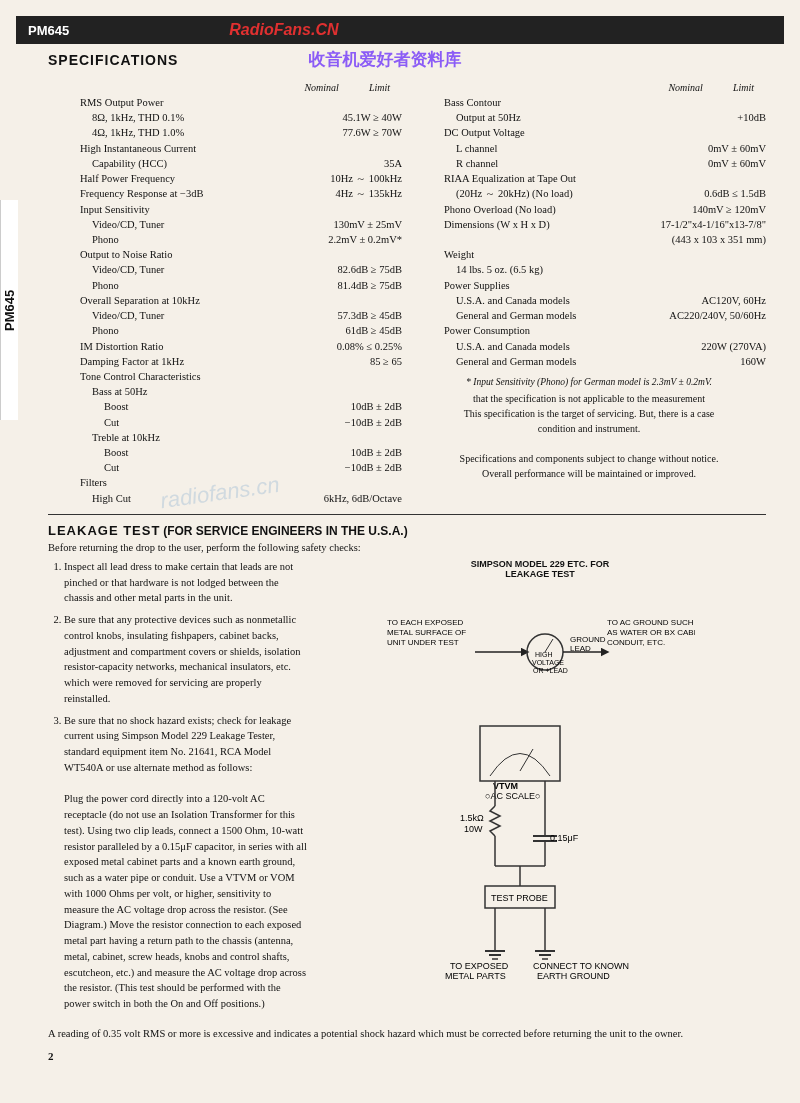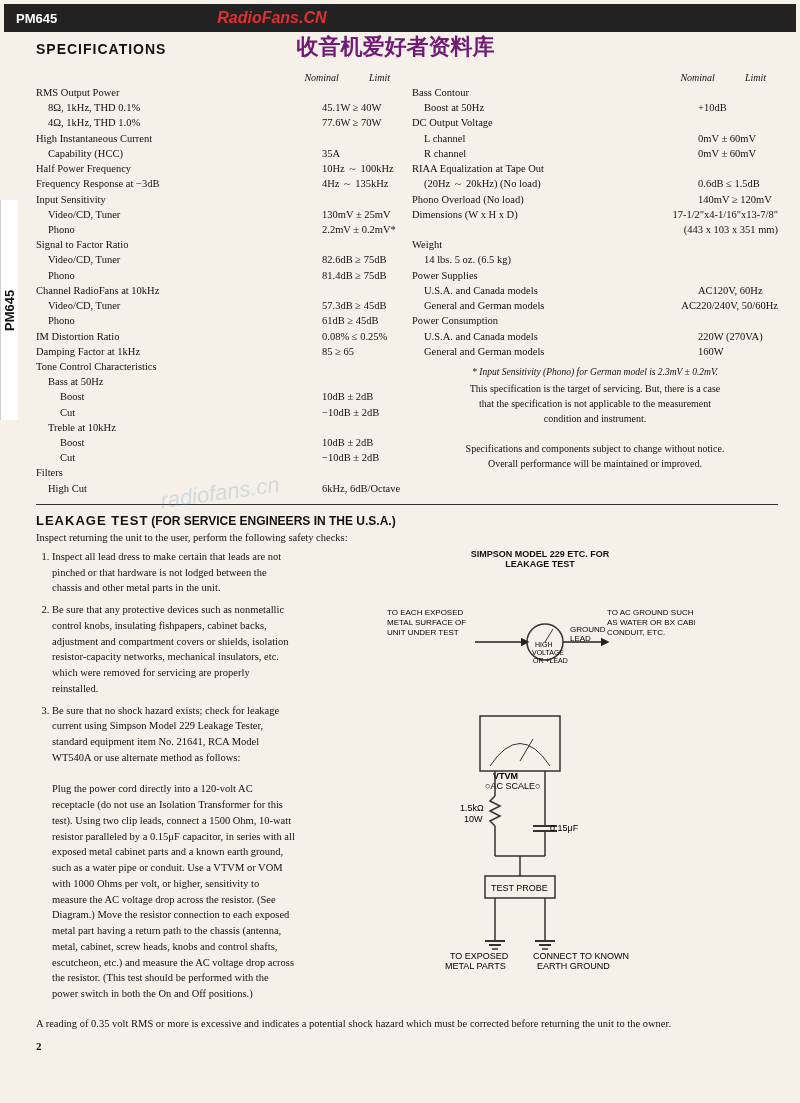--- a/index.html
+++ b/index.html
@@ -9,21 +9,21 @@
       background: #f5f0e8;
       font-family: 'Times New Roman', Times, serif;
       font-size: 11px;
       color: #111;
       position: relative;
     }
     .page-wrapper {
       width: 800px;
       min-height: 1103px;
       background: #f5f0e8;
-      padding: 4px;
+      padding: 16px;
       position: relative;
     }
     
     .header-bar {
       background: #222;
       width: 100%;
       height: 28px;
       display: flex;
       align-items: center;
       padding: 0 12px;
@@ -61,22 +61,22 @@
       color: #111;
       border-right: 1px solid #ccc;
     }
     
     .main-content {
       margin-left: 18px;
       padding: 8px 18px 8px 14px;
     }
     
     .chinese-subtitle {
-      color: #701a75;
-      font-size: 22px;
+      color: #8b5cf6;
+      font-size: 17px;
       font-weight: bold;
       font-family: Arial, sans-serif;
       margin-left: 130px;
       margin-top: -8px;
       margin-bottom: 4px;
     }
     .specs-title {
       font-size: 14px;
       font-weight: bold;
       font-family: Arial, sans-serif;
@@ -103,37 +103,38 @@
       gap: 30px;
     }
     .spec-row {
       display: flex;
       align-items: baseline;
       line-height: 1.45;
     }
     .spec-label {
       flex: 0 0 auto;
       font-size: 10.5px;
+      margin-left: 32px;
     }
     .spec-label-indent {
       padding-left: 12px;
     }
     .spec-label-indent2 {
       padding-left: 24px;
     }
     .spec-values {
       display: flex;
       gap: 14px;
       margin-left: auto;
       font-size: 10.5px;
       white-space: nowrap;
     }
     .spec-nominal {
       min-width: 80px;
-      text-align: left;
+      text-align: right;
     }
     
     .divider {
       border: none;
       border-top: 1.5px solid #333;
       margin: 8px 0;
     }
     
     .leakage-title {
       font-size: 13px;
@@ -296,37 +297,37 @@
             </span>
           </div>
         <div class="spec-row">
             <span class="spec-label spec-label-indent">Phono</span>
             <span class="spec-values">
               <span class="spec-nominal">2.2mV ± 0.2mV*</span>
             </span>
           </div>
 
         <div class="spec-row">
-            <span class="spec-label">Signal to Factor Ratio</span>
+            <span class="spec-label">Output to Noise Ratio</span>
           </div>
         <div class="spec-row">
             <span class="spec-label spec-label-indent">Video/CD, Tuner</span>
             <span class="spec-values">
               <span class="spec-nominal">82.6dB ≥ 75dB</span>
             </span>
           </div>
         <div class="spec-row">
             <span class="spec-label spec-label-indent">Phono</span>
             <span class="spec-values">
               <span class="spec-nominal">81.4dB ≥ 75dB</span>
             </span>
           </div>
 
         <div class="spec-row">
-            <span class="spec-label">Channel RadioFans at 10kHz</span>
+            <span class="spec-label">Overall Separation at 10kHz</span>
           </div>
         <div class="spec-row">
             <span class="spec-label spec-label-indent">Video/CD, Tuner</span>
             <span class="spec-values">
               <span class="spec-nominal">57.3dB ≥ 45dB</span>
             </span>
           </div>
         <div class="spec-row">
             <span class="spec-label spec-label-indent">Phono</span>
             <span class="spec-values">
@@ -396,21 +397,21 @@
       <div class="specs-right">
         <div class="specs-col-headers">
           <span>Nominal</span>
           <span style="margin-right:8px;">Limit</span>
         </div>
 
         <div class="spec-row">
             <span class="spec-label">Bass Contour</span>
           </div>
         <div class="spec-row">
-            <span class="spec-label spec-label-indent">Boost at 50Hz</span>
+            <span class="spec-label spec-label-indent">Output at 50Hz</span>
             <span class="spec-values">
               <span class="spec-nominal">+10dB</span>
             </span>
           </div>
 
         <div class="spec-row">
             <span class="spec-label">DC Output Voltage</span>
           </div>
         <div class="spec-row">
             <span class="spec-label spec-label-indent">L channel</span>
@@ -490,39 +491,39 @@
         <div class="spec-row">
             <span class="spec-label spec-label-indent">General and German models</span>
             <span class="spec-values">
               <span class="spec-nominal">160W</span>
             </span>
           </div>
 
         <div style="margin-top:8px;text-align:center;">
           <p class="footnote">* Input Sensitivity (Phono) for German model is 2.3mV ± 0.2mV.</p>
           <div class="note-box">
+            <p>that the specification is not applicable to the measurement</p>
             <p>This specification is the target of servicing. But, there is a case</p>
-            <p>that the specification is not applicable to the measurement</p>
             <p>condition and instrument.</p>
             <br>
             <p>Specifications and components subject to change without notice.</p>
             <p>Overall performance will be maintained or improved.</p>
           </div>
         </div>
       </div>
     </div>
 
     <hr class="divider">
 
     <div>
       <div style="margin-bottom:4px;">
         <span class="leakage-title">LEAKAGE TEST</span>
         <span style="font-size:12px; font-family:Arial,sans-serif; font-weight:bold;">(FOR SERVICE ENGINEERS IN THE U.S.A.)</span>
       </div>
-      <p class="leakage-intro">Inspect returning the unit to the user, perform the following safety checks:</p>
+      <p class="leakage-intro">Before returning the drop to the user, perform the following safety checks:</p>
 
       <div class="leakage-body">
 
         <div class="leakage-text">
           <ol>
             <li>Inspect all lead dress to make certain that leads are not pinched or that hardware is not lodged between the chassis and other metal parts in the unit.</li>
             <li>Be sure that any protective devices such as nonmetallic control knobs, insulating fishpapers, cabinet backs, adjustment and compartment covers or shields, isolation resistor-capacity networks, mechanical insulators, etc. which were removed for servicing are properly reinstalled.</li>
             <li>Be sure that no shock hazard exists; check for leakage current using Simpson Model 229 Leakage Tester, standard equipment item No. 21641, RCA Model WT540A or use alternate method as follows:<br><br>
             Plug the power cord directly into a 120-volt AC receptacle (do not use an Isolation Transformer for this test). Using two clip leads, connect a 1500 Ohm, 10-watt resistor paralleled by a 0.15μF capacitor, in series with all exposed metal cabinet parts and a known earth ground, such as a water pipe or conduit. Use a VTVM or VOM with 1000 Ohms per volt, or higher, sensitivity to measure the AC voltage drop across the resistor. (See Diagram.) Move the resistor connection to each exposed metal part having a return path to the chassis (antenna, metal, cabinet, screw heads, knobs and control shafts, escutcheon, etc.) and measure the AC voltage drop across the resistor. (This test should be performed with the power switch in both the On and Off positions.)</li>
           </ol>

